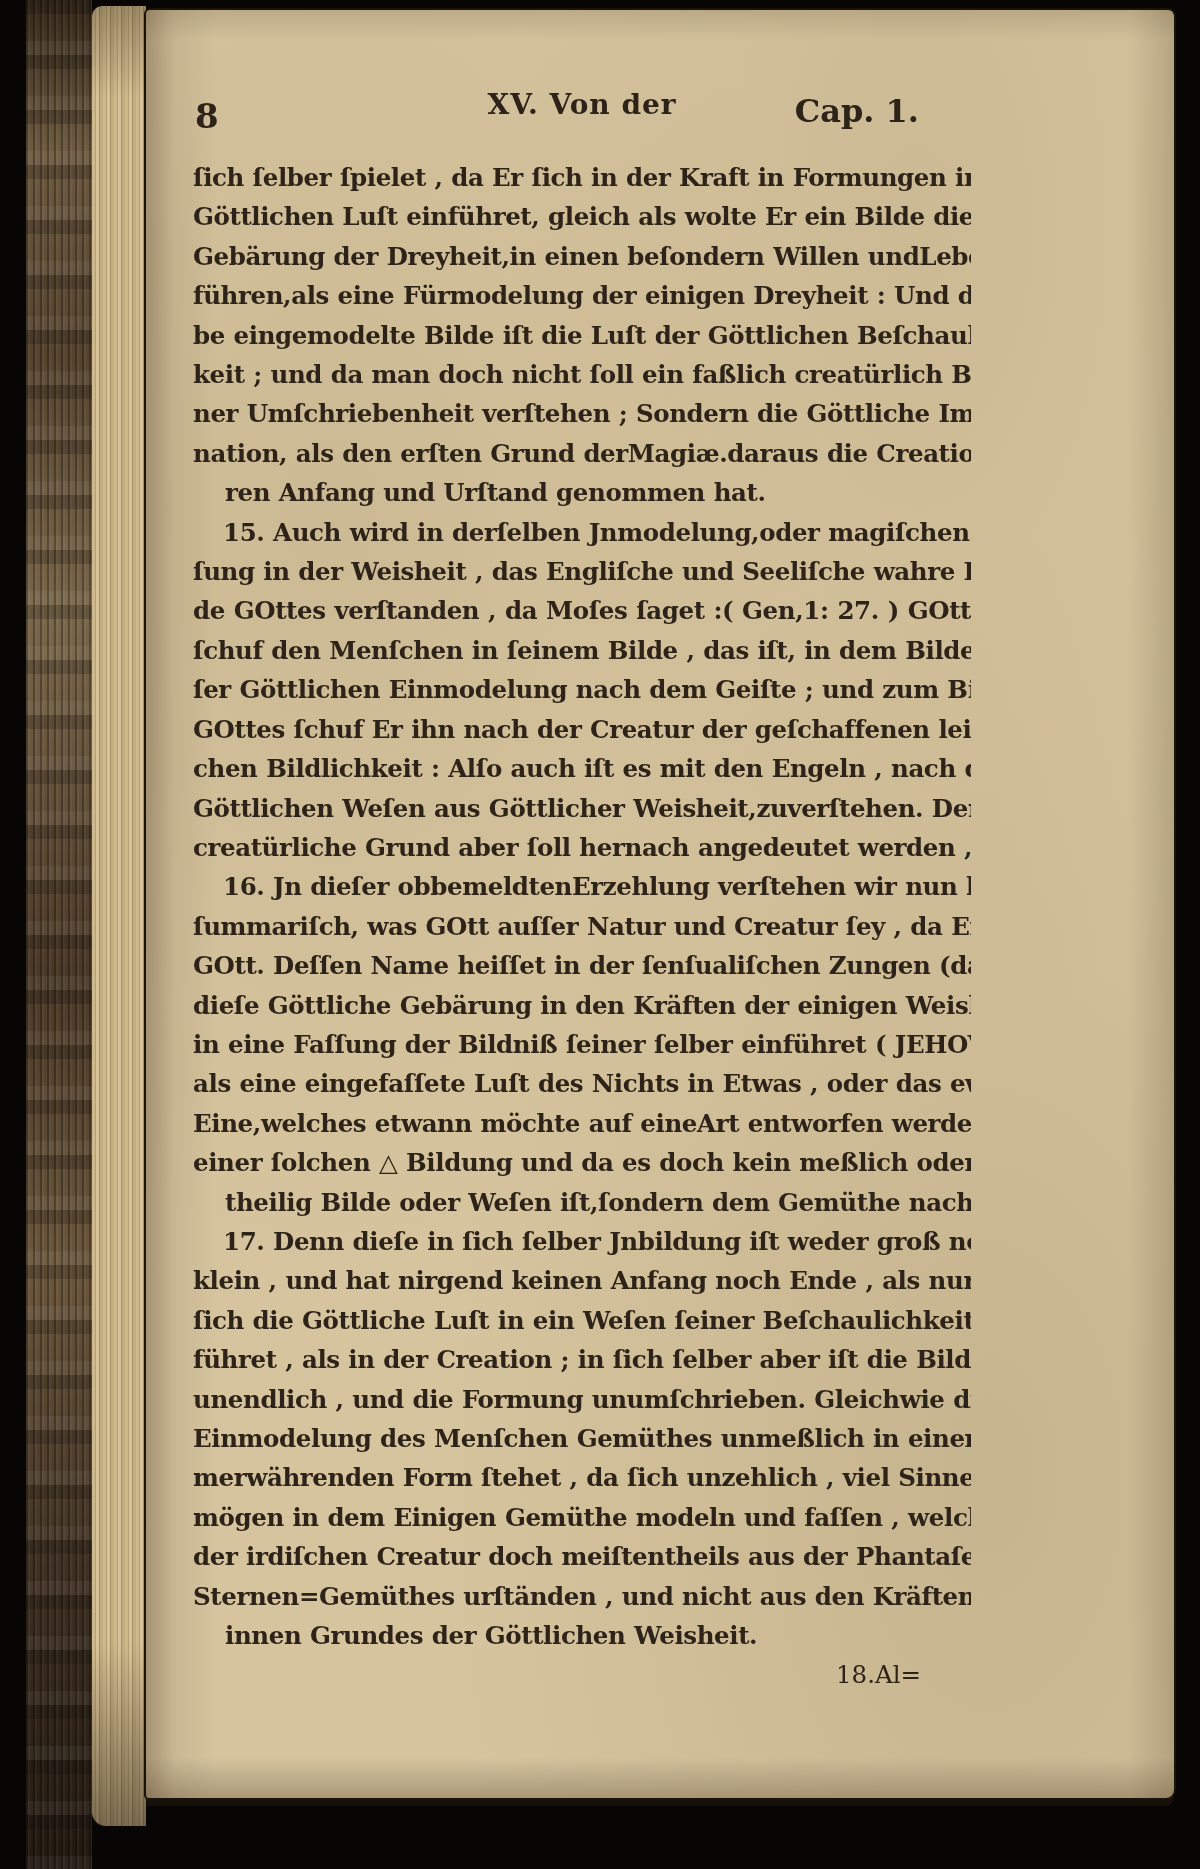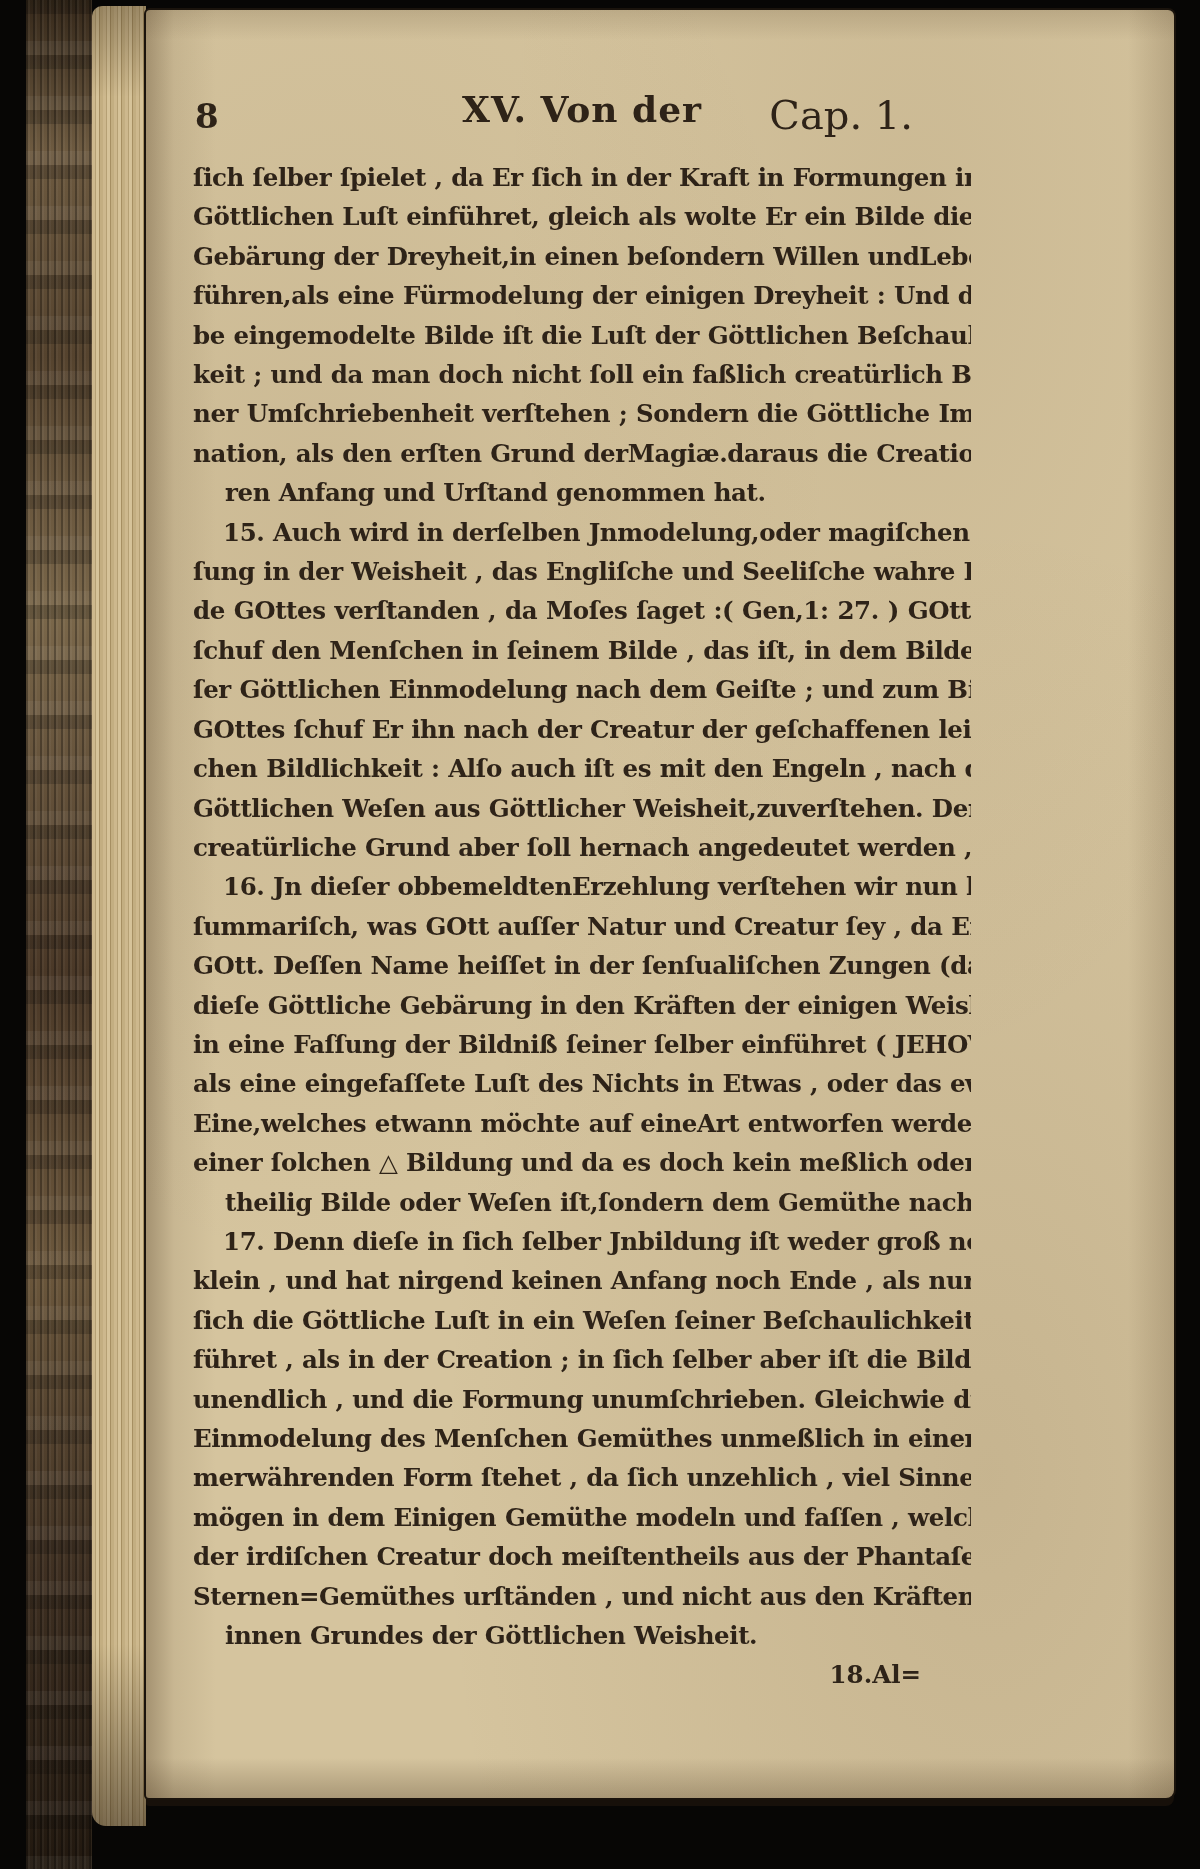--- a/index.html
+++ b/index.html
@@ -46,32 +46,32 @@
     position:absolute;left:92px;top:1796px;width:1020px;height:16px;
     background:linear-gradient(180deg,#3123132 0%,#2e2114 20%,#120d08 100%);
     border-radius:0 0 18px 6px;
   }
   .content{
     position:absolute;left:47px;top:0;width:778px;
     color:var(--ink,#2e2318);
   }
   .header{position:relative;margin-top:78px;height:60px;}
   .pagenum{position:absolute;left:2px;top:8px;font-size:34px;font-weight:bold;}
-  .title{position:absolute;left:0;right:0;top:0;text-align:center;font-size:36px;font-weight:bold;letter-spacing:1px;}
-  .chap{position:absolute;right:58px;top:4px;font-size:40px;font-weight:normal;}
+  .title{position:absolute;left:0;right:0;top:0;text-align:center;font-size:28px;font-weight:bold;letter-spacing:1px;}
+  .chap{position:absolute;right:52px;top:4px;font-size:32px;font-weight:bold;}
   .body{margin-top:10px;}
   .line{
     font-size:24.5px;font-weight:bold;letter-spacing:-0.4px;word-spacing:0.5px;
     line-height:39.4px;white-space:nowrap;overflow:hidden;
     text-align:justify;text-align-last:justify;
   }
   .line.last{text-align-last:left;margin-left:32px;}
   .line.indent{text-indent:30px;}
   .catchword{
-    font-size:24.5px;font-weight:bold;line-height:39.4px;
+    font-size:24.5px;font-weight:normal;line-height:39.4px;
     text-align:right;padding-right:50px;
   }
 </style>
 </head>
 <body style="--paper: #d5c49e; --ink: #2e2318;">
 
 <div class="scan">
   <div class="spine"></div>
   <div class="page-edges"></div>
   <div class="book-bottom-edge"></div>

